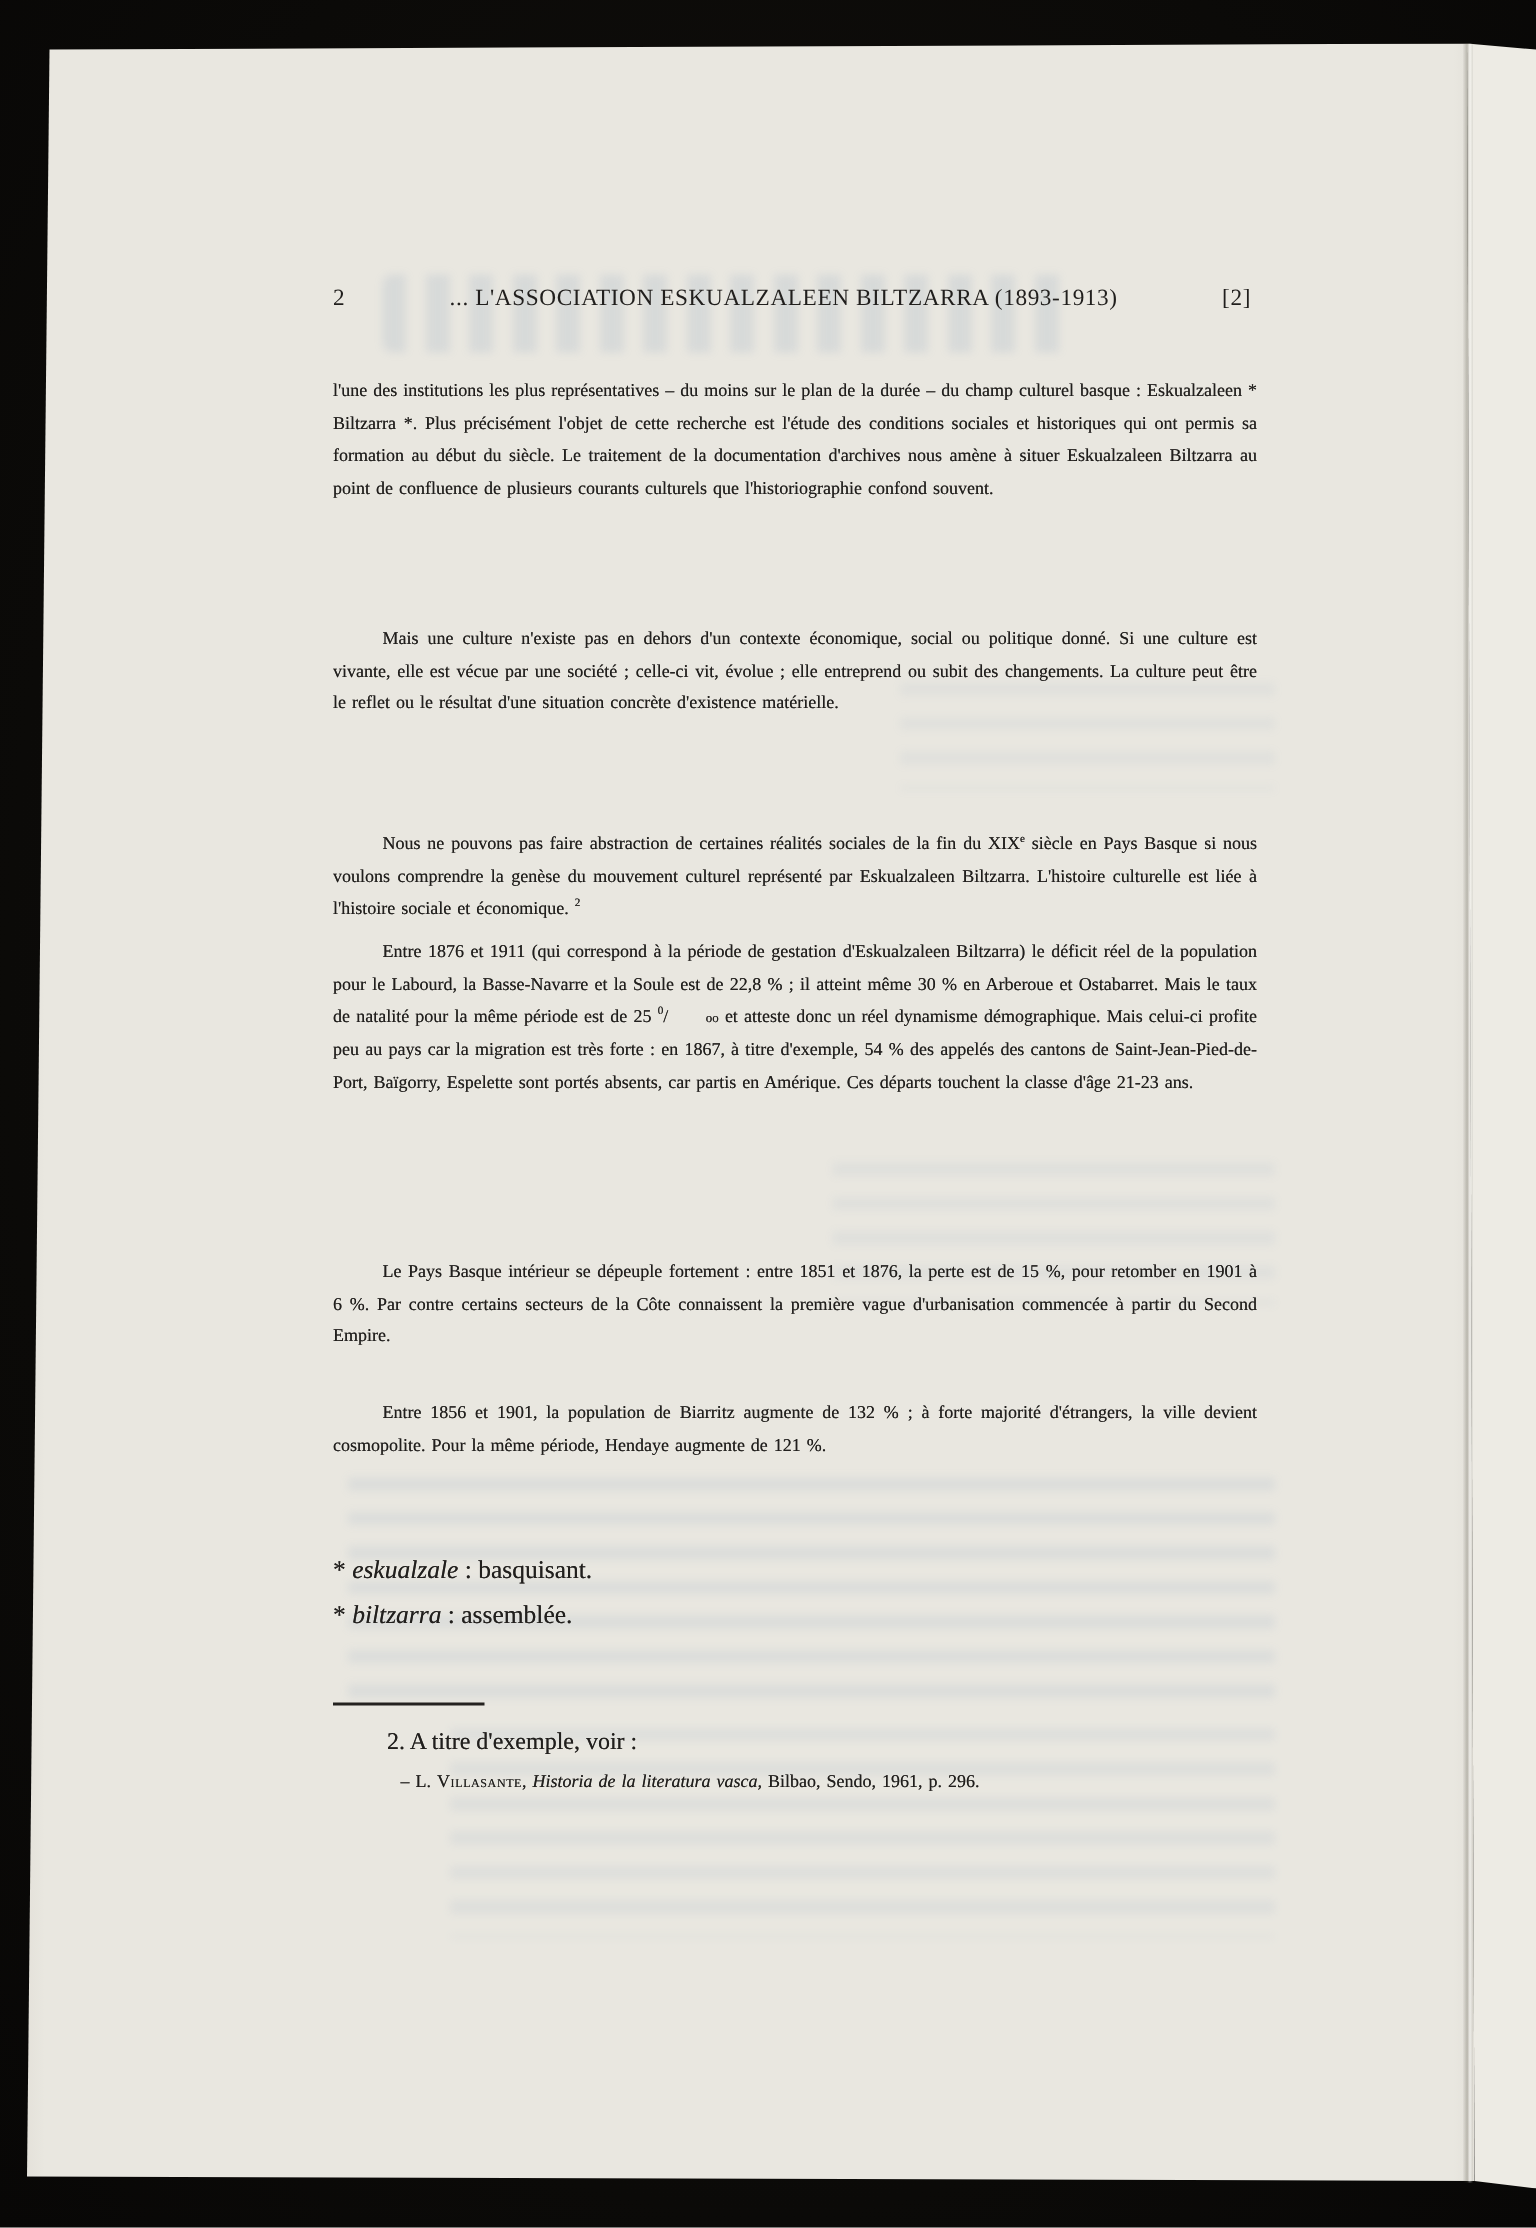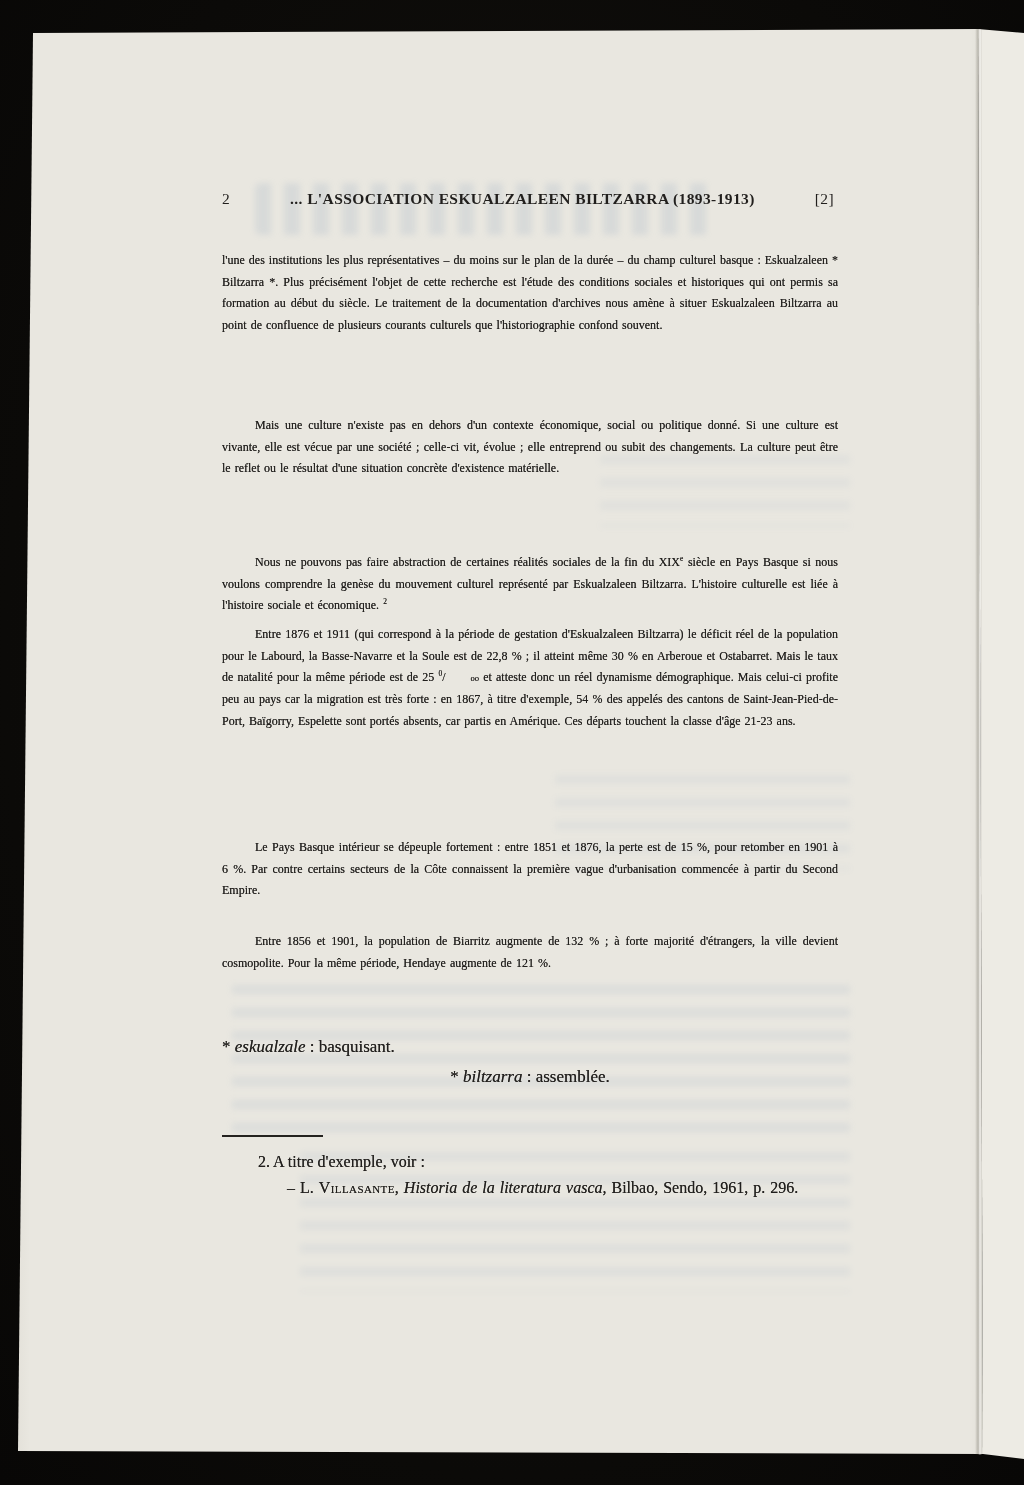--- a/index.html
+++ b/index.html
@@ -50,21 +50,21 @@
   }
 
   
   .text-layer{color:#211f1d;}
   .header-row{
     position:absolute;left:222px;top:190px;width:612px;
     display:flex;align-items:baseline;
     font-size:15.5px;letter-spacing:0.4px;white-space:nowrap;
   }
   .header-num{flex:0 0 auto;}
-  .header-title{flex:1 1 auto;text-align:center;font-weight:bold;}
+  .header-title{flex:1 1 auto;text-align:center;}
   .header-folio{flex:0 0 auto;}
 
   .para{
     position:absolute;left:222px;width:616px;
     font-size:12px;line-height:21.7px;text-align:justify;
     text-indent:33px;word-spacing:1px;
     text-shadow:0 0 0.4px rgba(33,31,29,0.8);
   }
   .p1{top:250px;text-indent:0;}
   .p2{top:415px;}
@@ -72,36 +72,36 @@
   .p4{top:624px;}
   .p5{top:837px;}
   .p6{top:931px;}
 
   .gloss{
     position:absolute;left:222px;width:616px;
     font-size:17px;line-height:22px;
     text-shadow:0 0 0.4px rgba(33,31,29,0.8);
   }
   .g1{top:1036px;}
-  .g2{top:1066px;text-align:center;}
+  .g2{top:1066px;}
 
   .fn-rule{
     position:absolute;left:222px;top:1135px;width:101px;height:2px;
     background:#24221f;
   }
   .fn-intro{
     position:absolute;left:222px;top:1150px;width:616px;
     padding-left:36px;box-sizing:border-box;
     font-size:16px;line-height:23px;
     text-shadow:0 0 0.3px rgba(33,31,29,0.8);
   }
   .fn-item{
-    position:absolute;left:232px;width:616px;
+    position:absolute;left:212px;width:616px;
     padding-left:78px;box-sizing:border-box;text-indent:-23px;
-    font-size:16px;line-height:23px;text-align:justify;word-spacing:1px;
+    font-size:12px;line-height:23px;text-align:justify;word-spacing:1px;
     text-shadow:0 0 0.3px rgba(33,31,29,0.8);
   }
   .f1{top:1176px;}
   .f2{top:1238px;}
 
   .sup{vertical-align:super;font-size:0.62em;line-height:0;}
   .small{font-size:0.72em;line-height:0;margin-left:25px;}
   .italic{font-style:italic;}
   .smallcaps{font-variant:small-caps;letter-spacing:0.4px;}
 </style>

